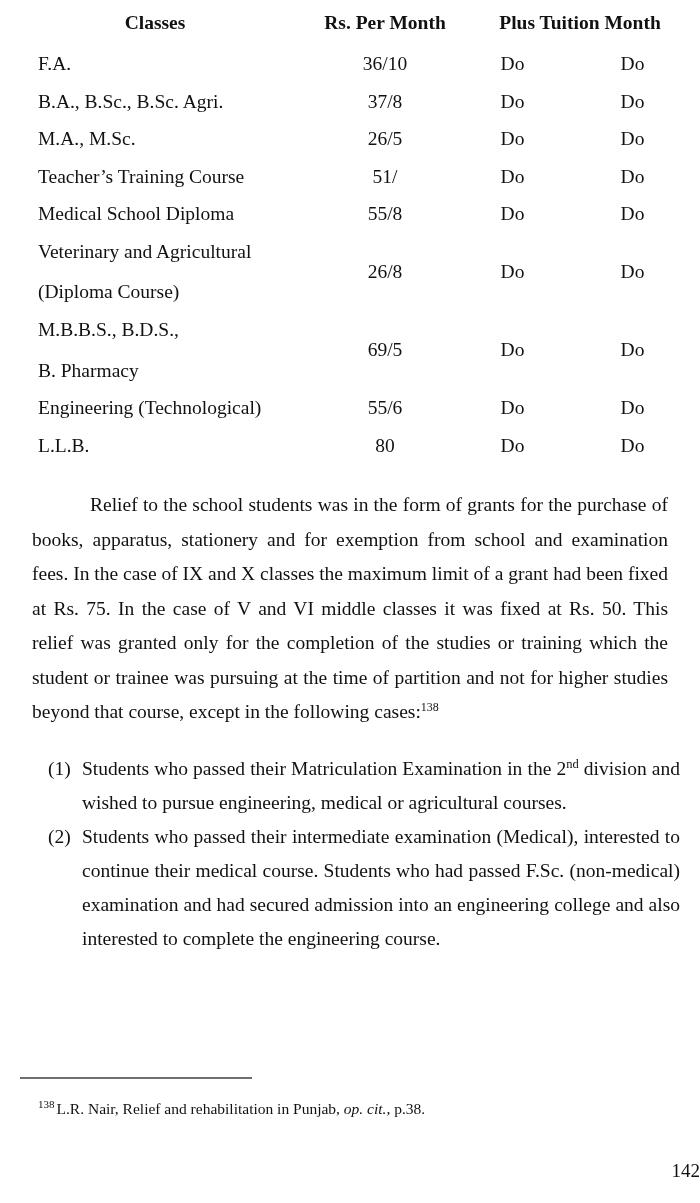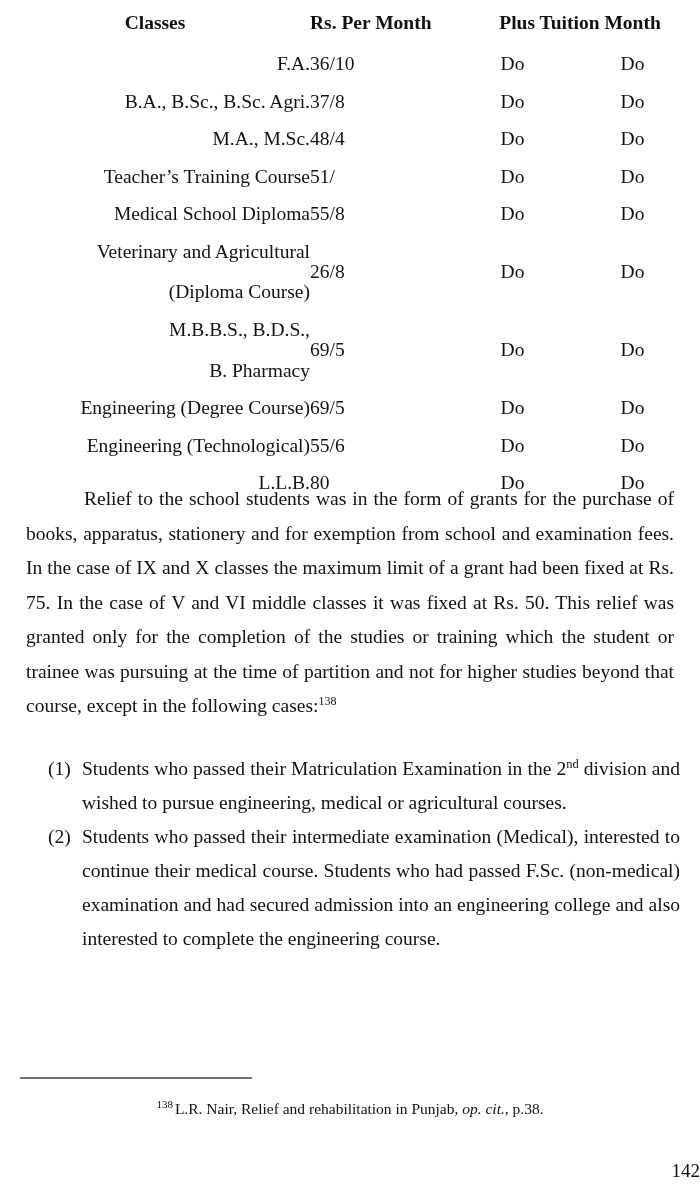--- a/index.html
+++ b/index.html
@@ -39,35 +39,36 @@
     vertical-align: middle;
   }
   .fee-table thead th {
     font-size: 19.5px;
     font-weight: bold;
     font-family: "Liberation Serif", "DejaVu Serif", serif;
     padding-bottom: 11px;
     white-space: nowrap;
   }
   .col-classes  { width: 310px; text-align: center; }
-  .col-rs       { width: 150px; text-align: left; }
+  .col-rs       { width: 150px; text-align: center; }
   .col-plus     { width: 240px; text-align: center; }
 
   .fee-table tbody td {
     font-size: 19.5px;
     line-height: 1.62;
     padding-top: 3px;
     padding-bottom: 3px;
   }
   td.c-class {
-    text-align: right;
+    text-align: left;
     padding-left: 38px;
     width: 310px;
   }
   td.c-rate {
+    text-align: center;
     width: 150px;
   }
   td.c-do1 {
     text-align: center;
     width: 105px;
   }
   td.c-do2 {
     text-align: center;
     width: 135px;
   }
@@ -75,21 +76,21 @@
   .class-line + .class-line { margin-top: 9px; }
 
   
   .body-block {
     position: absolute;
     left: 20px;
     width: 660px;
     top: 476px;
   }
   p.para {
-    margin: 6px;
+    margin: 12px;
     font-size: 19.5px;
     line-height: 34.5px;
     text-align: justify;
     text-justify: inter-word;
     text-indent: 58px;
     hyphens: none;
   }
   sup.fn {
     font-size: 12px;
     vertical-align: super;
@@ -140,21 +141,21 @@
   .footnote-rule {
     width: 232px;
     height: 2px;
     background: #6f6f6f;
     margin: 0 0 8px 0;
   }
   .footnote-text {
     font-size: 15.5px;
     line-height: 1.5;
     margin: 18px;
-    text-align: center;
+    text-align: left;
   }
   .footnote-text sup {
     font-size: 11px;
     vertical-align: super;
     line-height: 0;
     margin-right: 2px;
   }
   .footnote-text em { font-style: italic; }
 
   
@@ -197,21 +198,21 @@
         </td>
         <td class="c-rate">37/8</td>
         <td class="c-do1">Do</td>
         <td class="c-do2">Do</td>
       </tr>
 
       <tr>
         <td class="c-class">
           <span class="class-line">M.A., M.Sc.</span>
         </td>
-        <td class="c-rate">48/4</td>
+        <td class="c-rate">26/5</td>
         <td class="c-do1">Do</td>
         <td class="c-do2">Do</td>
       </tr>
 
       <tr>
         <td class="c-class">
           <span class="class-line">Teacher’s Training Course</span>
         </td>
         <td class="c-rate">51/</td>
         <td class="c-do1">Do</td>
@@ -240,28 +241,20 @@
       <tr>
         <td class="c-class">
           <span class="class-line">M.B.B.S., B.D.S.,</span>
           <span class="class-line">B. Pharmacy</span>
         </td>
         <td class="c-rate">69/5</td>
         <td class="c-do1">Do</td>
         <td class="c-do2">Do</td>
       </tr>
 
-      <tr>
-        <td class="c-class">
-          <span class="class-line">Engineering (Degree Course)</span>
-        </td>
-        <td class="c-rate">69/5</td>
-        <td class="c-do1">Do</td>
-        <td class="c-do2">Do</td>
-      </tr>
 
       <tr>
         <td class="c-class">
           <span class="class-line">Engineering (Technological)</span>
         </td>
         <td class="c-rate">55/6</td>
         <td class="c-do1">Do</td>
         <td class="c-do2">Do</td>
       </tr>
 

